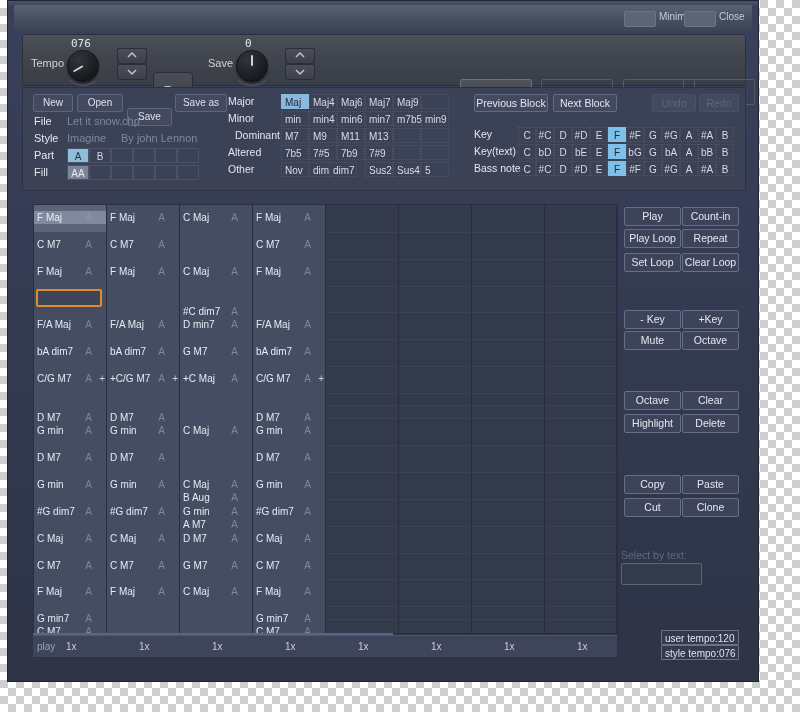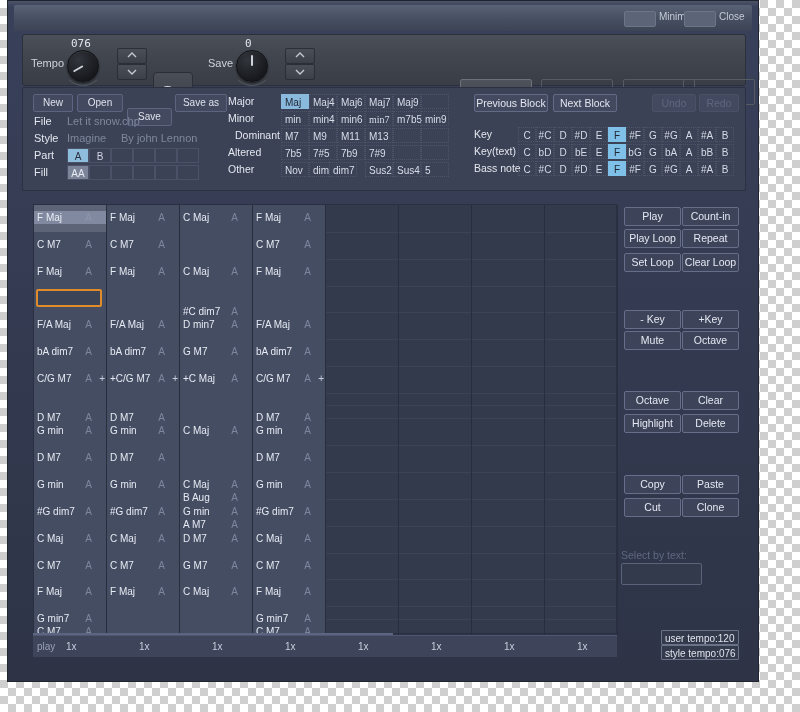--- a/index.html
+++ b/index.html
@@ -294,21 +294,21 @@
     <div class="ctcell sel" style="left:258px;top:6px;width:28px;">Maj</div>
     <div class="ctcell" style="left:286px;top:6px;width:28px;">Maj4</div>
     <div class="ctcell" style="left:314px;top:6px;width:28px;">Maj6</div>
     <div class="ctcell" style="left:342px;top:6px;width:28px;">Maj7</div>
     <div class="ctcell" style="left:370px;top:6px;width:28px;">Maj9</div>
     <div class="ctcell" style="left:398px;top:6px;width:28px;"></div>
 
     <div class="ctcell" style="left:258px;top:23px;width:28px;">min</div>
     <div class="ctcell" style="left:286px;top:23px;width:28px;">min4</div>
     <div class="ctcell" style="left:314px;top:23px;width:28px;">min6</div>
-    <div class="ctcell" style="left:342px;top:23px;width:28px;font-family:Liberation Serif, serif;">min7</div>
+    <div class="ctcell" style="left:342px;top:23px;width:28px;">min7</div>
     <div class="ctcell" style="left:370px;top:23px;width:28px;">m7b5</div>
     <div class="ctcell" style="left:398px;top:23px;width:28px;">min9</div>
 
     <div class="ctcell" style="left:258px;top:40px;width:28px;">M7</div>
     <div class="ctcell" style="left:286px;top:40px;width:28px;">M9</div>
     <div class="ctcell" style="left:314px;top:40px;width:28px;">M11</div>
     <div class="ctcell" style="left:342px;top:40px;width:28px;">M13</div>
     <div class="ctcell" style="left:370px;top:40px;width:28px;"></div>
     <div class="ctcell" style="left:398px;top:40px;width:28px;"></div>
 

